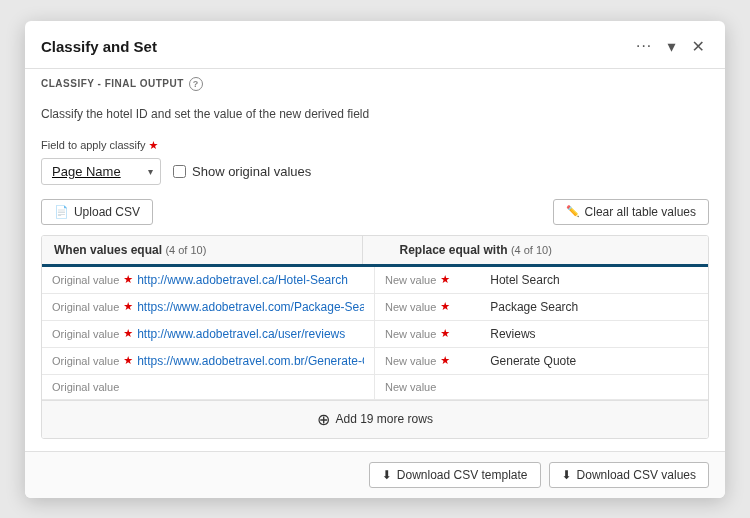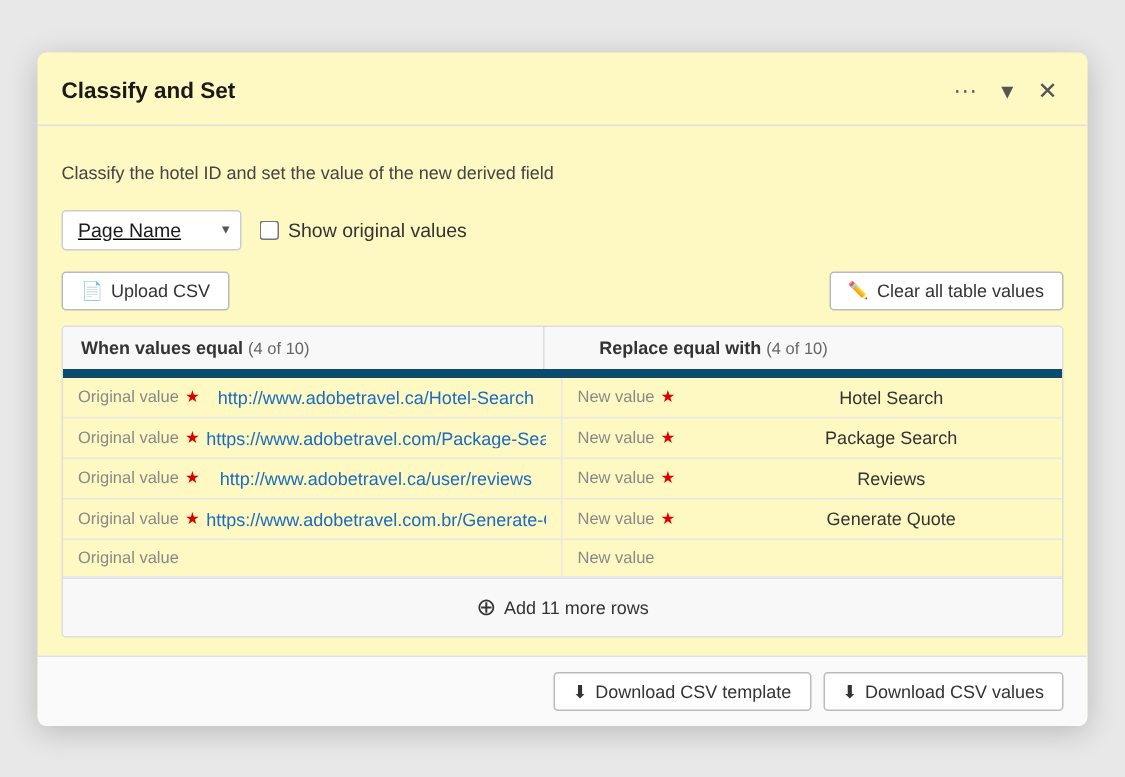--- a/index.html
+++ b/index.html
@@ -7,21 +7,21 @@
       font-family: -apple-system, BlinkMacSystemFont, 'Segoe UI', Arial, sans-serif;
       background: #e8e8e8;
       display: flex;
       justify-content: center;
       align-items: center;
       width: 750px;
       height: 518px;
       font-size: 13px;
     }
     .modal {
-      background: #fef9c3;
+      background: #ffffff;
       border-radius: 6px;
       box-shadow: 0 4px 20px rgba(0,0,0,0.2);
       width: 700px;
       overflow: hidden;
     }
     .modal-header {
       display: flex;
       align-items: center;
       justify-content: space-between;
       padding: 14px 16px 10px 16px;
@@ -151,21 +151,21 @@
     }
     .table-container {
       border: 1px solid #ddd;
       border-radius: 3px;
       overflow: hidden;
     }
     .table-header {
       display: grid;
       grid-template-columns: 1fr 1fr;
       background: #f8f8f8;
-      border-bottom: 6px solid #0c4a6e;
+      border-bottom: 3px solid #0c4a6e;
       gap: 25px;
     }
     .table-col-header {
       padding: 7px 12px;
       font-size: 12px;
       font-weight: 600;
       color: #333;
     }
     .table-col-header:first-child {
       border-right: 1px solid #ddd;
@@ -204,21 +204,20 @@
       font-size: 11px;
     }
     .cell-input {
       border: none;
       outline: none;
       font-size: 12px;
       color: #1a6bc1;
       background: transparent;
       flex: 1;
       min-width: 0;
-      text-align: center;
     }
     .cell-input.black {
       color: #333;
       margin-left: 36px;
     }
     .empty-input {
       flex: 1;
     }
     .add-row {
       display: flex;
@@ -259,25 +258,35 @@
       <button class="header-btn">
         <span>▾</span>
       </button>
       <button class="header-btn">
         <span>✕</span>
       </button>
     </div>
   </div>
 
   <div class="modal-subheader">
+    <div class="classify-badge">
+      <span>CLASSIFY - FINAL OUTPUT</span>
+      <span class="help-icon">
+        <span>?</span>
+      </span>
+    </div>
     <div class="modal-desc">Classify the hotel ID and set the value of the new derived field</div>
   </div>
 
   <div class="modal-body">
 
+    <div class="field-label">
+      <span>Field to apply classify</span>
+      <span class="required-star"> ★</span>
+    </div>
     <div class="field-row">
       <div class="select-wrapper">
         <select class="field-select">
           <option>Page Name</option>
         </select>
         <span class="chevron-icon">▾</span>
       </div>
       <label class="checkbox-label">
         <input type="checkbox" style="">
         <span>Show original values</span>
@@ -365,21 +374,21 @@
           <div class="empty-input"></div>
         </div>
         <div class="table-cell">
           <span class="cell-label">New value</span>
           <div class="empty-input"></div>
         </div>
       </div>
 
       <div class="add-row">
         <span class="add-icon">⊕</span>
-        <span>Add 11 more rows</span>
+        <span>Add 19 more rows</span>
       </div>
     </div>
   </div>
 
   <div class="modal-footer">
     <button class="btn">
       <span>⬇</span>
       <span>Download CSV template</span>
     </button>
     <button class="btn">

